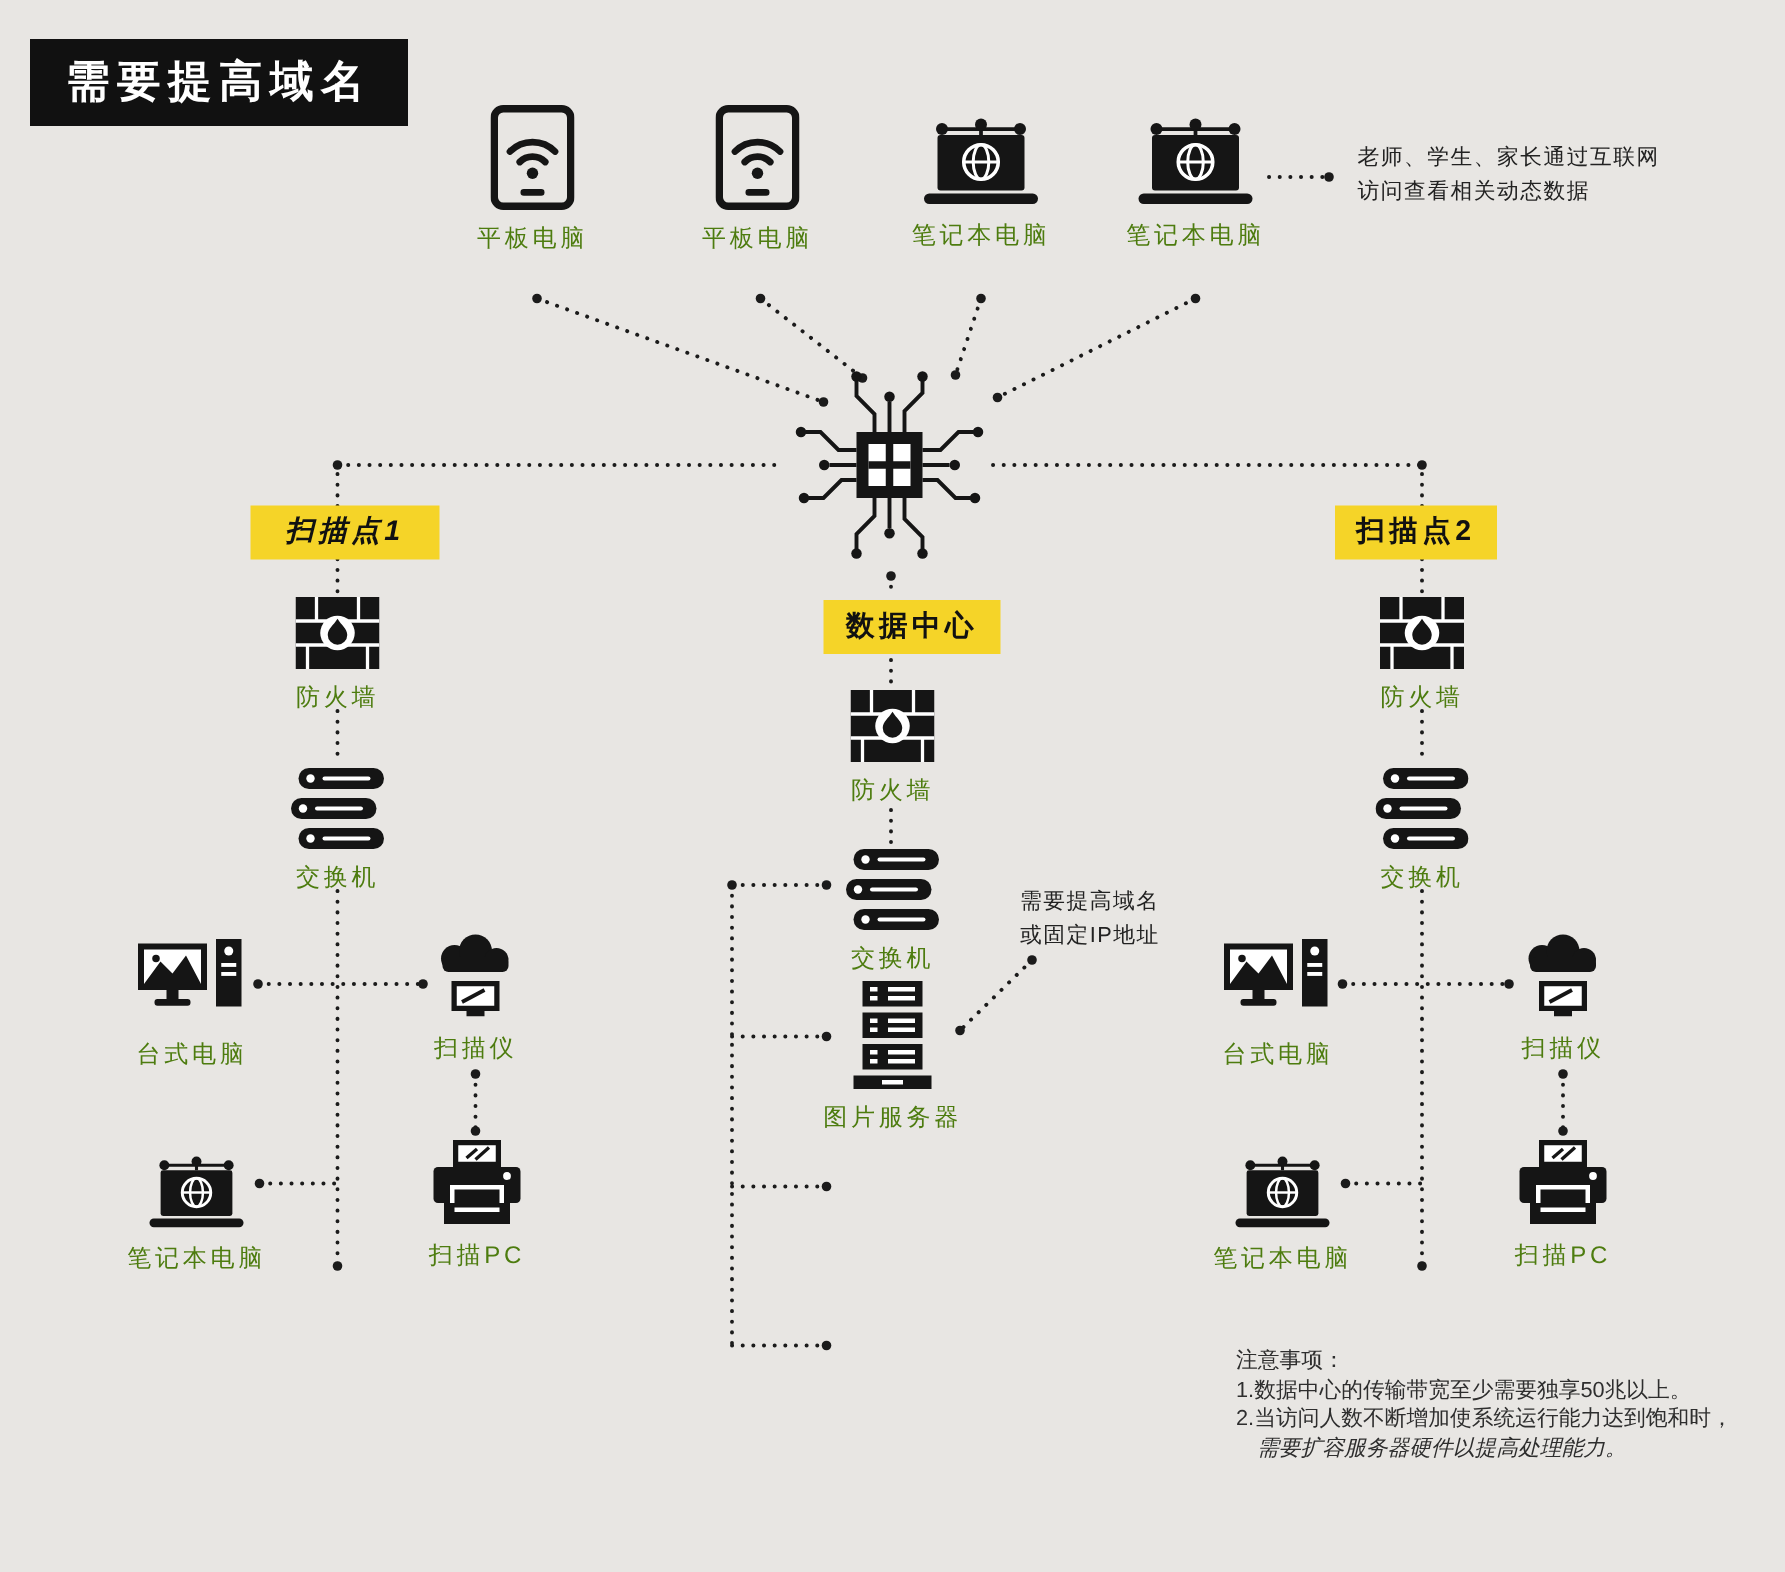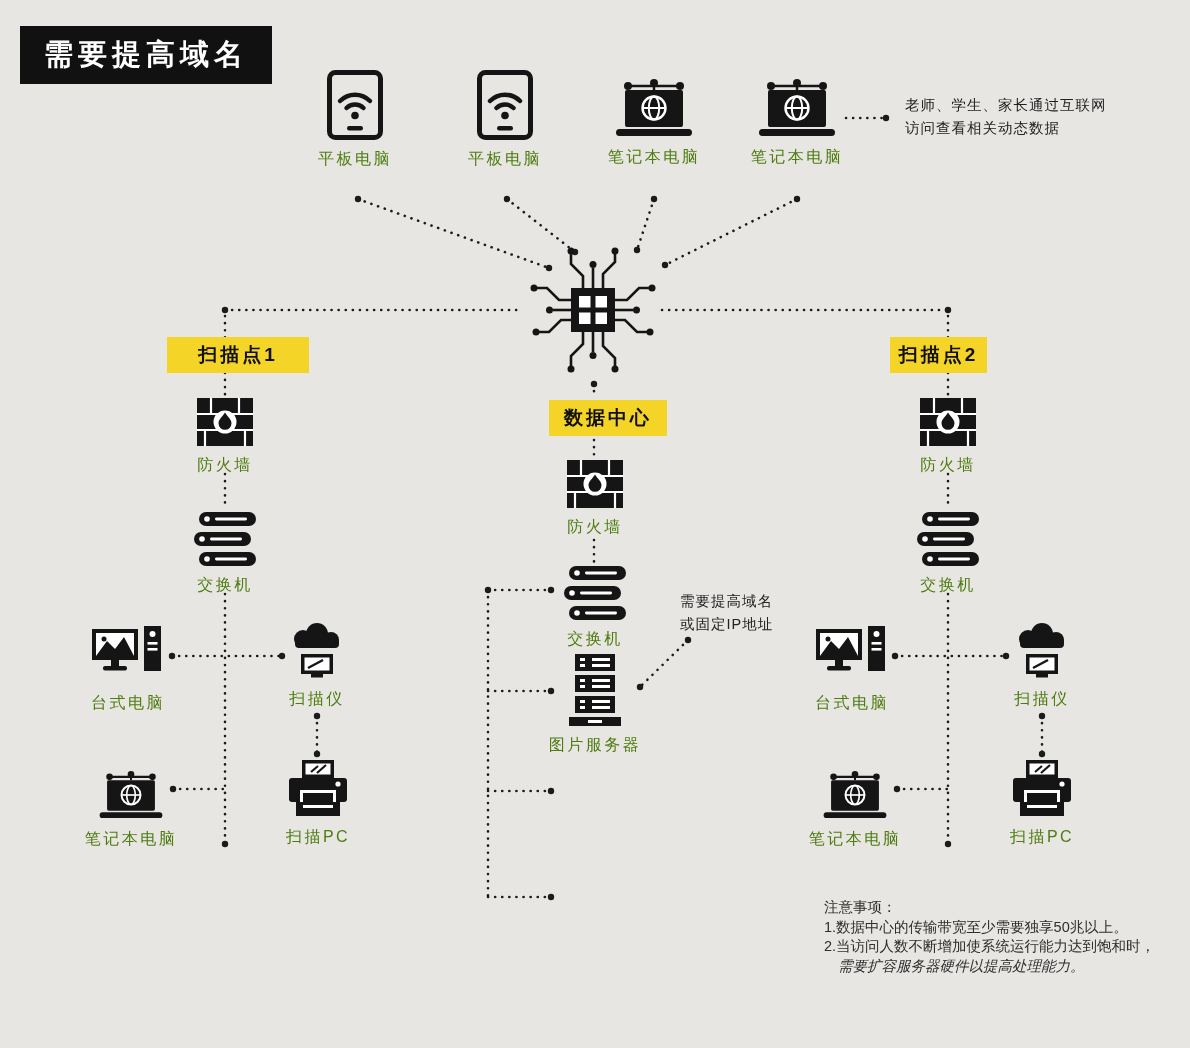--- a/index.html
+++ b/index.html
@@ -315,22 +315,22 @@
     <div>老师、学生、家长通过互联网</div>
     <div>访问查看相关动态数据</div>
   </div>
 
   <div class="node" style="left:523px;top:240px;width:140px;">
     <svg width="140" height="140">
         <use href="#i-cpu"></use>
       </svg>
   </div>
   <div class="badge" style="left:549px;top:400px;width:118px;">数据中心</div>
-  <div class="badge" style="left:167px;top:337px;width:142px;">扫描点1</div>
-  <div class="badge" style="left:890px;top:337px;width:97px;">扫描点2</div>
+  <div class="badge" style="left:167px;top:337px;width:126px;font-style:italic;">扫描点1</div>
+  <div class="badge" style="left:890px;top:337px;width:108px;">扫描点2</div>
 
   <div class="node" style="left:535px;top:460px;">
     <svg width="56" height="48">
         <use href="#i-firewall"></use>
       </svg>
     <div class="lbl">防火墙</div>
   </div>
   <div class="node" style="left:535px;top:566px;">
     <svg width="62" height="54">
         <use href="#i-switch"></use>

